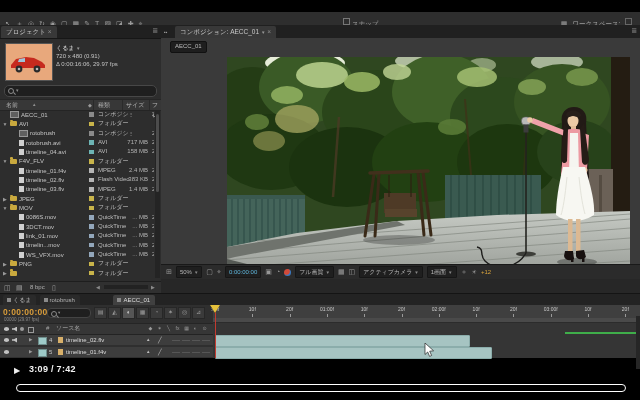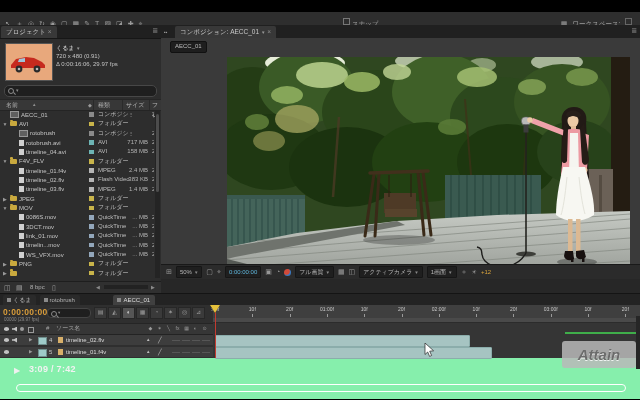--- a/index.html
+++ b/index.html
@@ -1,20 +1,20 @@
 <!DOCTYPE html>
 <html><head>
 <meta charset="utf-8">
 <style>
   html,body{margin:0;padding:0;background:#111;}
   #stage{position:relative;width:640px;height:400px;background:#000;overflow:hidden;
          font-family:"Liberation Sans",sans-serif;-webkit-font-smoothing:antialiased;}
   .abs{position:absolute;}
   
-  #ae{position:absolute;left:0;top:12px;width:640px;height:387px;background:#86efac;}
+  #ae{position:absolute;left:0;top:12px;width:640px;height:345px;background:#0ea5e9;}
   
   #ae-toolbar{position:absolute;left:0;top:0;width:640px;height:13px;background:#2e2e2e;border-bottom:1px solid #191919;}
   .tool{display:inline-block;color:#9a9a9a;font-size:7px;line-height:12px;margin-right:5px;}
   #tools{position:absolute;left:5px;top:0;white-space:nowrap;}
   .tinybox{display:inline-block;width:5px;height:5px;border:1px solid #777;vertical-align:middle;margin-right:2px;}
   .lbl{color:#a8a8a8;font-size:6.5px;line-height:12px;}
   
   .tabstrip{position:absolute;left:0;top:0;right:0;height:13px;background:#202020;border-bottom:1px solid #161616;}
   .ptab{position:absolute;top:1px;height:12px;background:#383838;color:#c9c9c9;font-size:6.5px;line-height:12px;
         padding:0 5px;border-radius:2px 2px 0 0;white-space:nowrap;}
@@ -638,20 +638,19 @@
         <div id="playhead-line"></div>
         <div id="playhead-handle"></div>
         <div id="tl-vscroll"></div>
       </div>
     </div>
   </div>
 
   <div id="play-tri">▶</div>
   <div id="play-time">3:09 / 7:42</div>
   <div id="seekbar"></div>
-  <div id="watermark">Attain</div>
 
   <div id="cursor">
     <svg width="11" height="15" viewBox="0 0 11 15">
       <path d="M1,0 L1,11.5 L3.7,9 L5.6,13.4 L7.6,12.5 L5.7,8.2 L9.6,7.8 Z" fill="#fff" stroke="#222" stroke-width="0.7"></path>
     </svg>
   </div>
 </div>
 
 </body></html>

